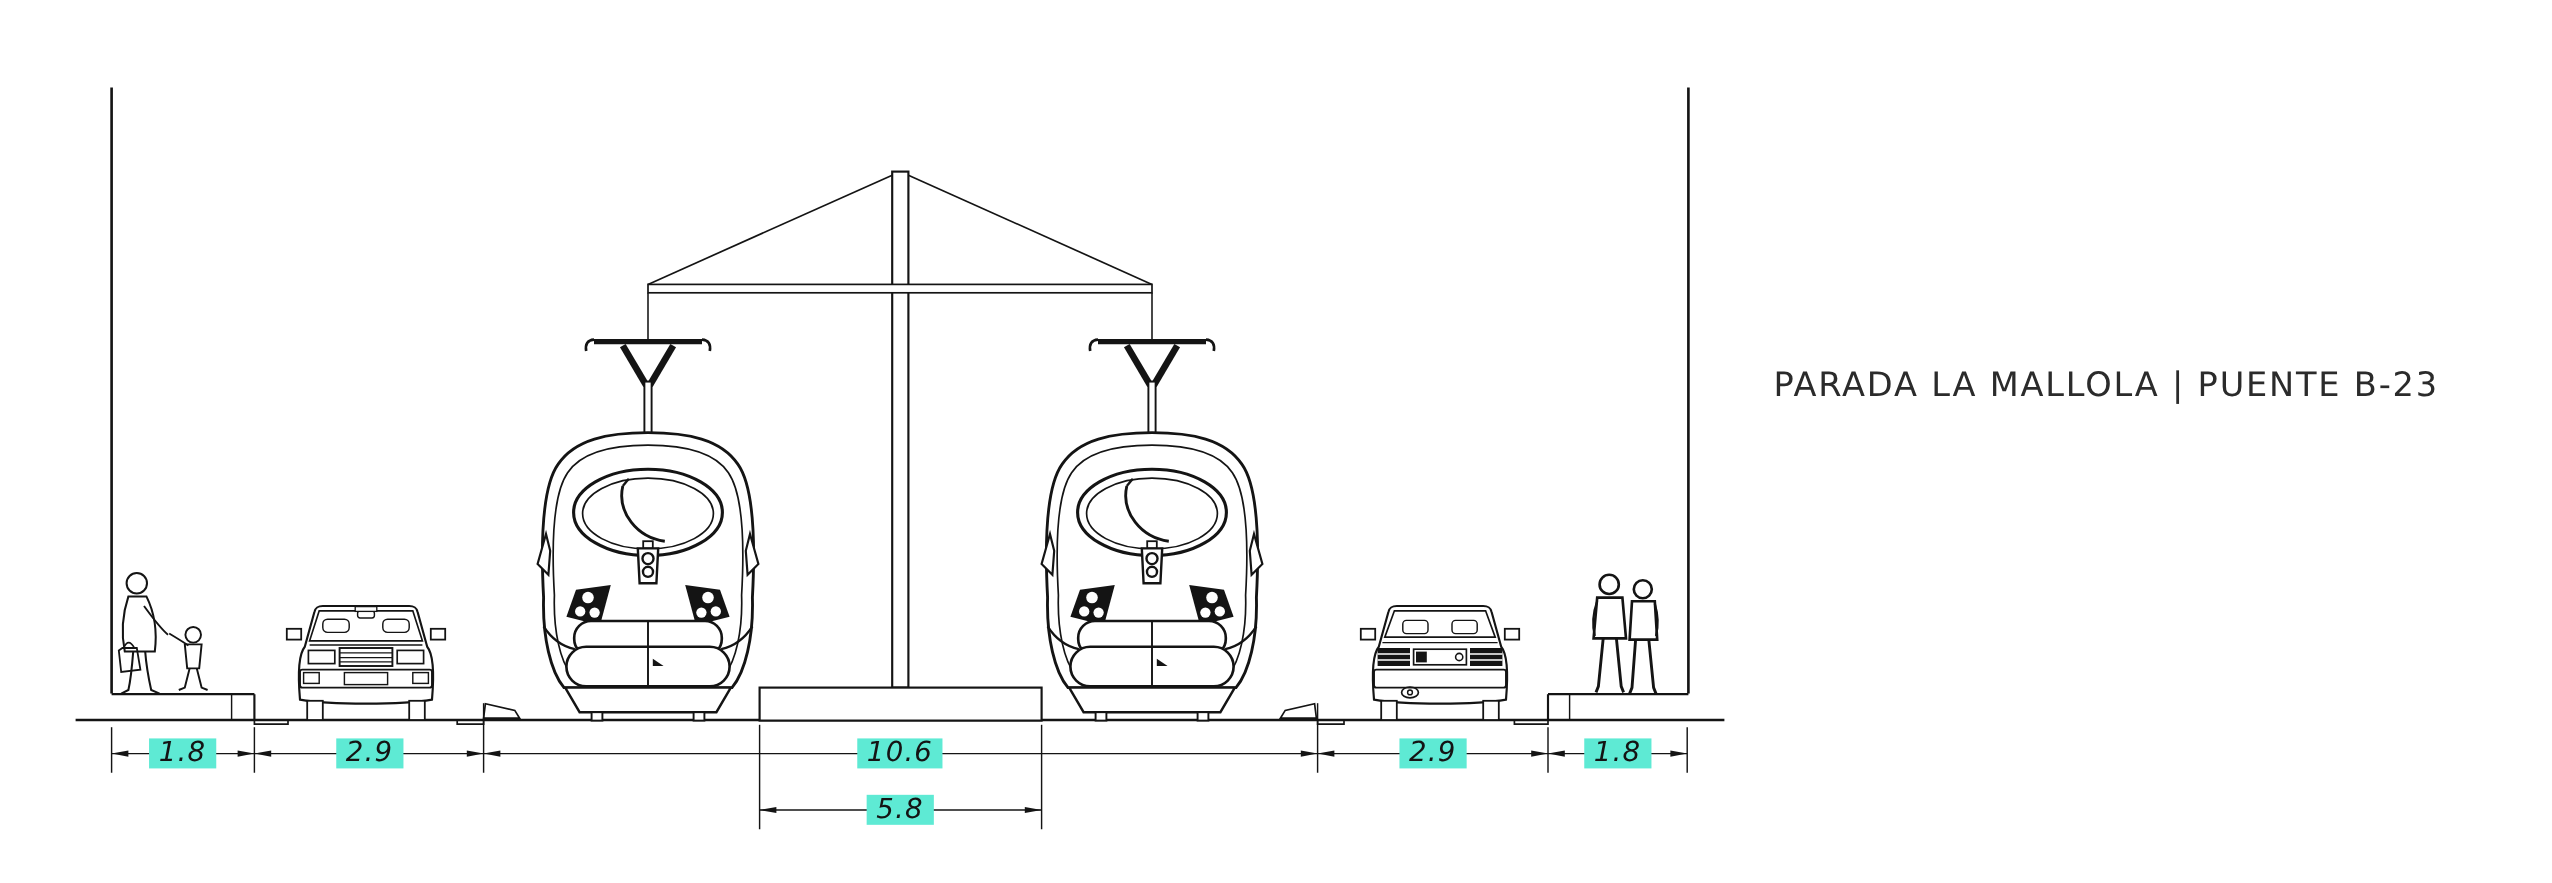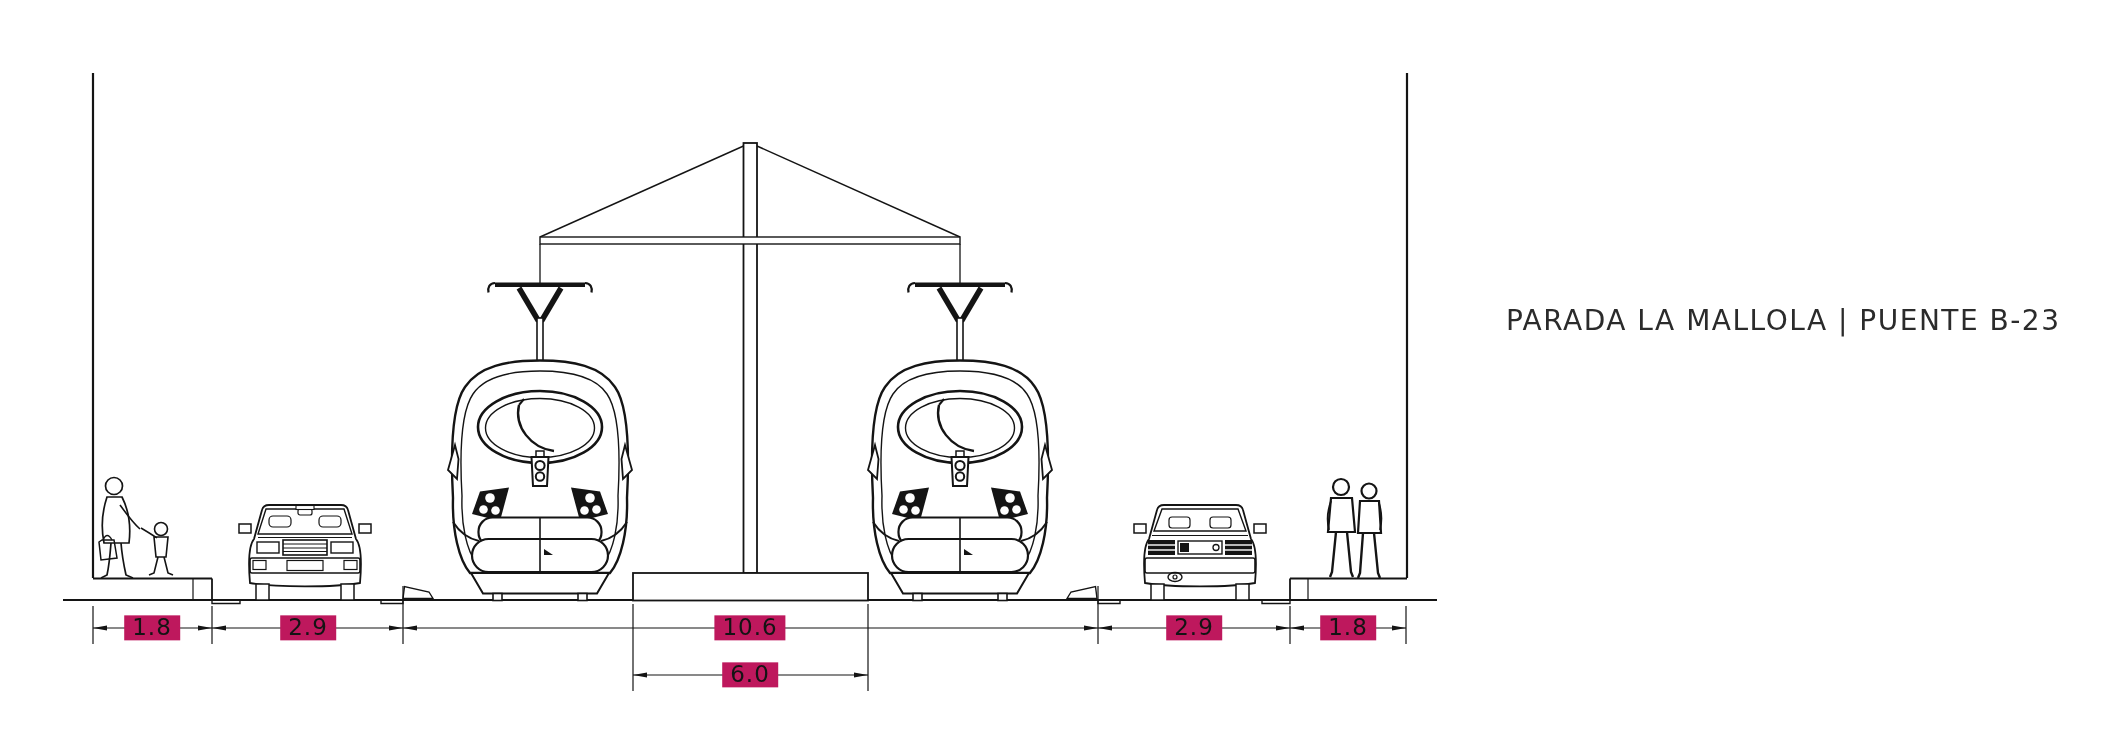--- a/index.html
+++ b/index.html
@@ -22,34 +22,34 @@
   }
   .ln  { stroke: #141414; fill: none; }
   .fw  { stroke: #141414; fill: #ffffff; }
   .fd  { fill: #141414; stroke: none; }
   .dim-label {
     position: absolute;
     transform: translate(-50%, -50%);
     font-size: 23px;
     letter-spacing: 1px;
     color: #141414;
-    background: #be185d;
+    background: #5eead4;
     padding: 0 8px;
     white-space: nowrap;
     line-height: 1.1;
+    font-style: italic;
   }
   .drawing-title {
     position: absolute;
     left: 1478px;
     top: 304px;
     font-size: 28px;
     letter-spacing: 1.5px;
     color: #2b2b2b;
     white-space: nowrap;
-    margin-left: 28px;
   }
 </style>
 </head>
 <body>
 
 <div id="canvas">
 
   <svg id="drawing-svg" width="2127" height="736" viewBox="0 0 2127 736">
 
     <defs>
@@ -263,18 +263,18 @@
       <line class="ln" x1="868" y1="604" x2="868" y2="691"></line>
       <line class="ln" x1="633" y1="675" x2="868" y2="675"></line>
       <polygon class="fd" points="633,675 647,672.4 647,677.6"></polygon>
       <polygon class="fd" points="868,675 854,672.4 854,677.6"></polygon>
     </g>
   </svg>
 
   <span class="dim-label" style="left:152px; top:628px;">1.8</span>
   <span class="dim-label" style="left:308px; top:628px;">2.9</span>
   <span class="dim-label" style="left:750px; top:628px;text-align:center;">10.6</span>
-  <span class="dim-label" style="left:750px; top:675px;">6.0</span>
+  <span class="dim-label" style="left:750px; top:675px;">5.8</span>
   <span class="dim-label" style="left:1194px; top:628px;">2.9</span>
   <span class="dim-label" style="left:1348px; top:628px;">1.8</span>
 
   <span class="drawing-title">PARADA LA MALLOLA | PUENTE B-23</span>
 </div>
 
 </body></html>

